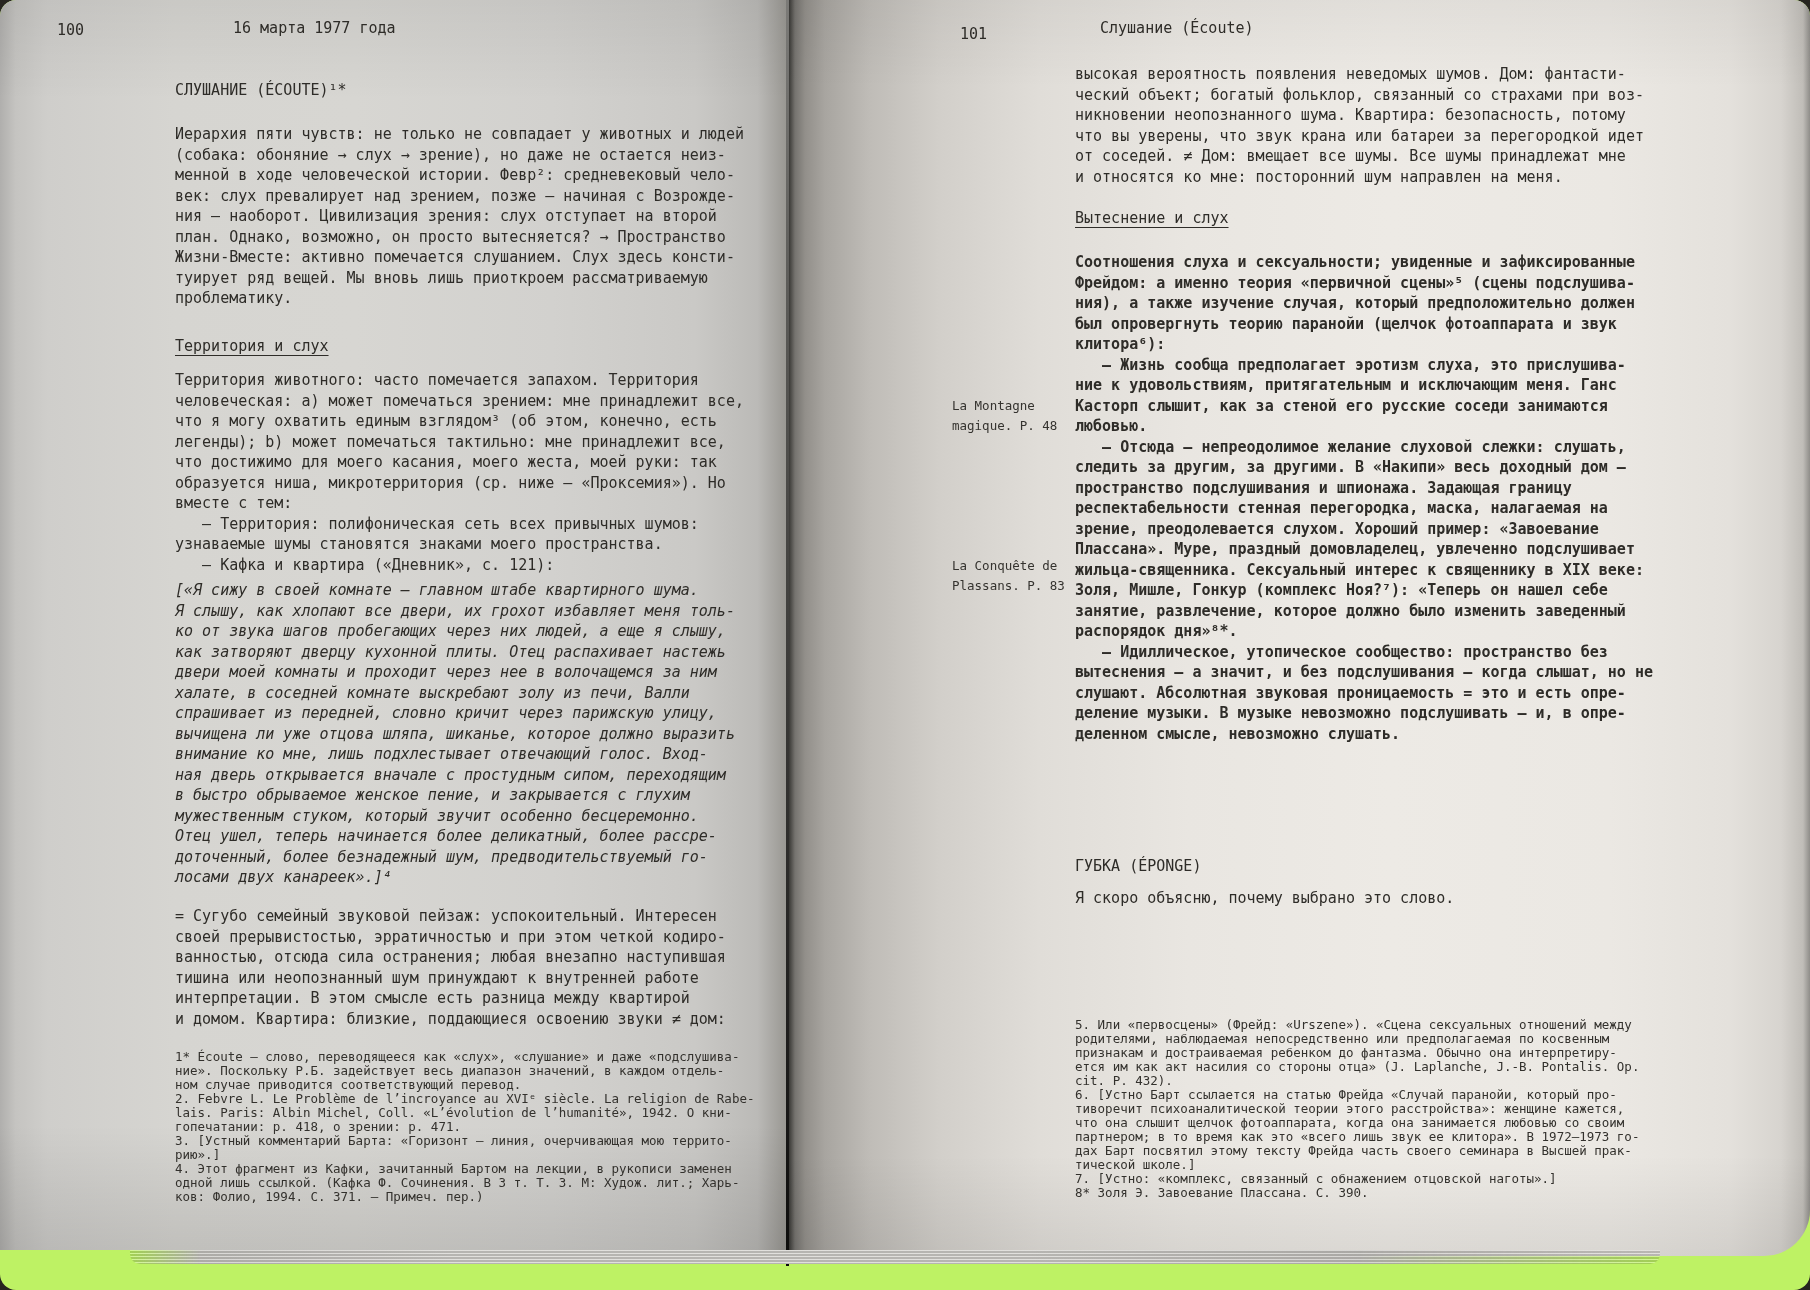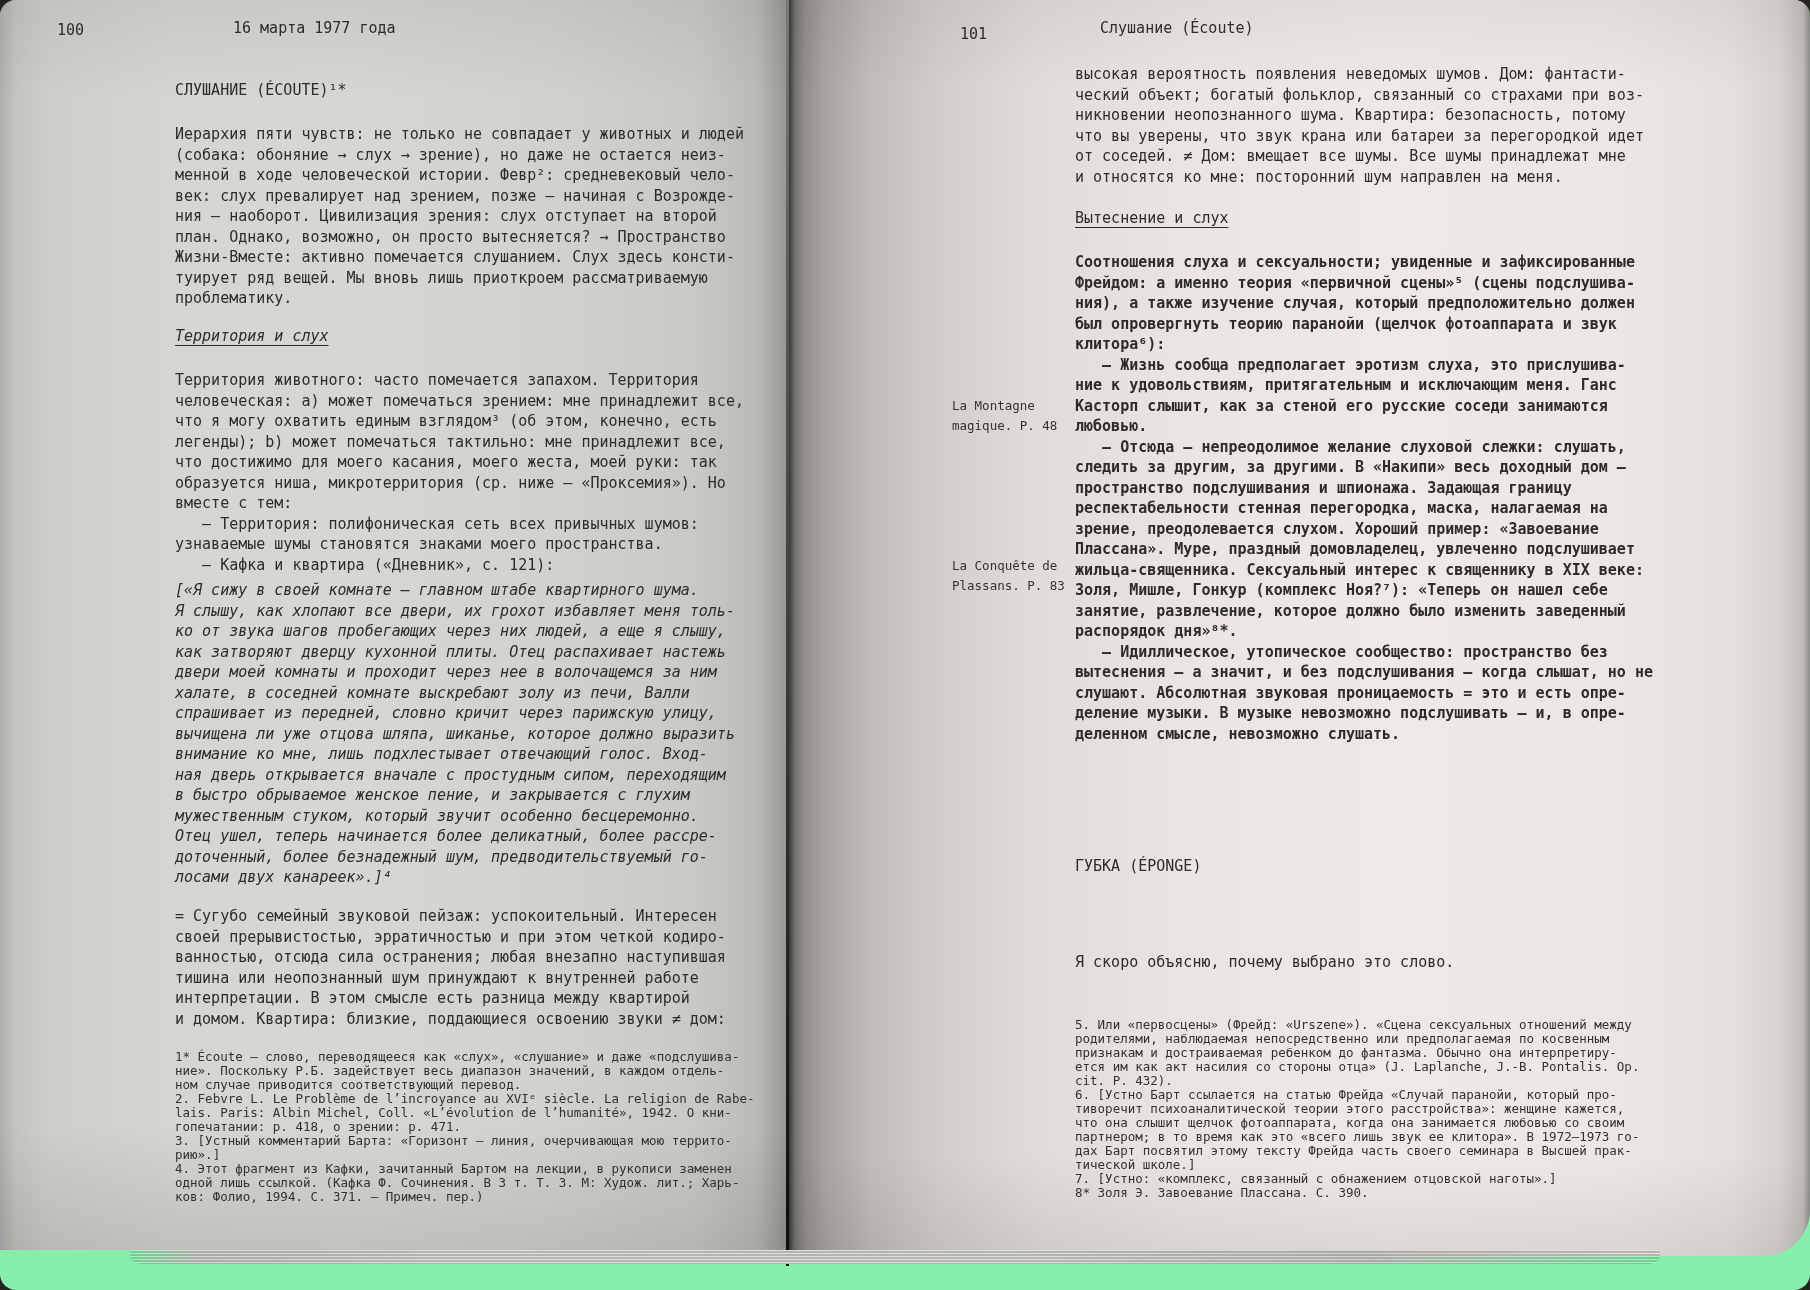--- a/index.html
+++ b/index.html
@@ -1,18 +1,18 @@
 <!DOCTYPE html>
 <html><head>
 <meta charset="utf-8">
 <style>
   html,body{margin:0;padding:0;background:#26241f;}
   .photo{
     position:relative;width:1810px;height:1290px;overflow:hidden;
-    background:#86efac;border-radius:16px;
+    background:#bef264;border-radius:16px;
     font-family:"DejaVu Sans Mono","DejaVu Sans",monospace;
   }
   .page{position:absolute;top:0;}
   .page-left{
     left:0;width:789px;height:1250px;
     background:linear-gradient(90deg,#b0afad 0%,#c5c4c1 2%,#cfcecb 6%,#d6d5d1 22%,#d7d6d2 45%,#d2d1ce 70%,#cac9c6 88%,#bbbab7 96%,#96948f 100%);
   }
   .page-left::after{content:"";position:absolute;inset:0;background:linear-gradient(180deg,rgba(0,0,0,0.06),rgba(0,0,0,0) 8%,rgba(0,0,0,0) 90%,rgba(0,0,0,0.10) 100%);}
   .page-right{
     left:789px;width:1021px;height:1256px;
@@ -34,34 +34,34 @@
   .t{position:absolute;white-space:pre;color:#2e2c28;font-size:15px;line-height:20.5px;}
   .fn{font-size:12.5px;line-height:14px;color:#33312d;}
   .mn{font-size:12.5px;line-height:20px;color:#35332f;}
   .underlined{text-decoration:underline;text-underline-offset:4px;text-decoration-thickness:1px;}
   .italic{font-style:italic;}
   
   .l-num{left:57px;top:20px;}
   .l-head{left:233px;top:18px;}
   .l-title{left:175px;top:80px;}
   .l-p1{left:175px;top:124px;}
-  .l-h1{left:175px;top:326px;font-style:italic;}
+  .l-h1{left:175px;top:336px;}
   .l-p2{left:175px;top:370px;}
   .l-quote{left:175px;top:580px;}
   .l-p3{left:175px;top:906px;}
   .l-fn{left:175px;top:1050px;}
   
   .r-num{left:960px;top:24px;}
   .r-head{left:1100px;top:18px;}
   .r-p1{left:1075px;top:64px;}
   .r-h1{left:1075px;top:208px;}
   .r-p2{left:1075px;top:252px;font-weight:bold;}
   .r-p3{left:1075px;top:762px;}
   .r-t2{left:1075px;top:856px;}
-  .r-p4{left:1075px;top:952px;text-align:right;}
+  .r-p4{left:1075px;top:888px;text-align:right;}
   .r-p5{left:1075px;top:940px;}
   .r-fn{left:1075px;top:1018px;}
   .r-mn1{left:952px;top:396px;}
   .r-mn2{left:952px;top:556px;}
 </style>
 </head>
 <body>
 
 <div class="photo">
 

